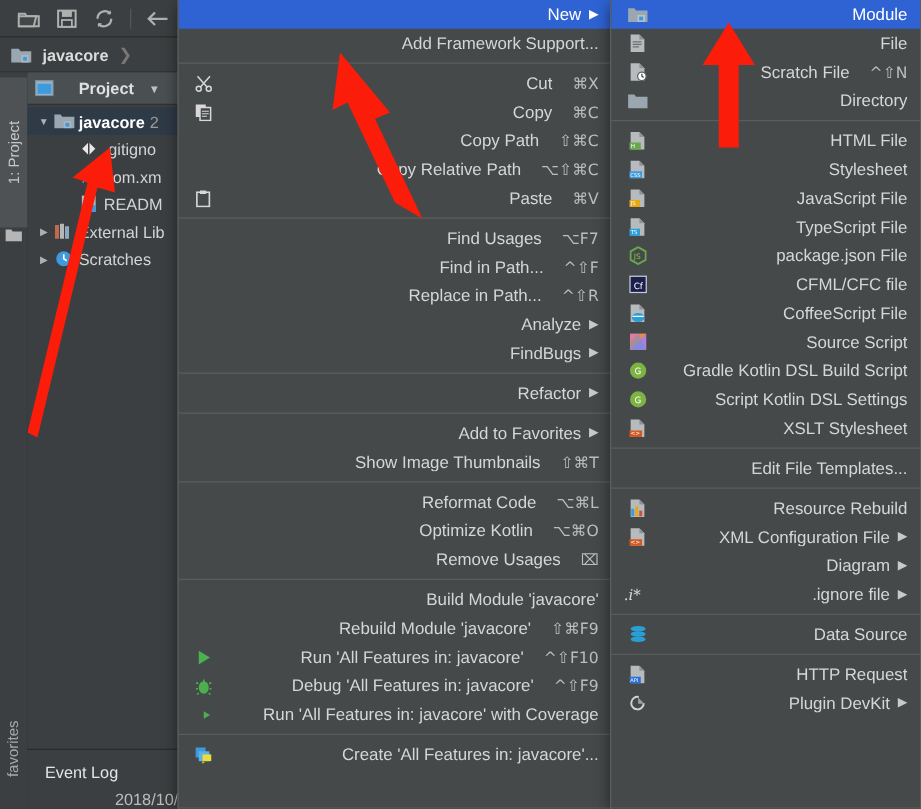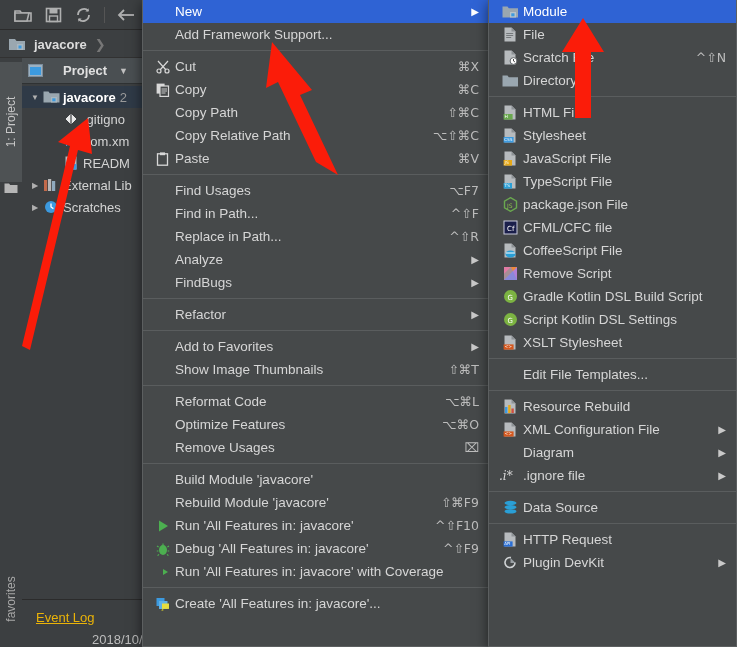--- a/index.html
+++ b/index.html
@@ -59,34 +59,35 @@
   .trow .tw{width:14px;display:flex;align-items:center;justify-content:center;color:#b0b0b0;font-size:8px;}
   .trow .tico{width:18px;display:flex;align-items:center;justify-content:center;}
   .trow .tlbl{margin-left:3px;}
   .trow .tlbl.b{font-weight:bold;color:#ffffff;}
   .trow .tdim{color:#9a9a9a;margin-left:4px;}
 
   .statusbar{
     position:absolute;left:22px;bottom:0;width:715px;height:47px;background:#3c3f41;
     border-top:1px solid #2b2b2b;
   }
-  .ev-log{position:absolute;left:14px;top:10px;font-size:13px;color:#eab308;text-decoration:underline;}
+  .ev-log{position:absolute;left:14px;top:10px;font-size:13px;color:#e5e5e5;}
   .ev-date{position:absolute;left:70px;top:32px;font-size:13px;color:#bdbdbd;}
 
   
   .menu{
     position:absolute;background:#46494a;border:1px solid #5c5f60;
     box-shadow:0 3px 12px rgba(0,0,0,.55);box-sizing:border-box;
   }
   #ctx-menu{left:142px;top:0px;width:348px;height:647px;border-top:none;}
   #sub-menu{left:488px;top:0px;width:249px;height:647px;border-top:none;}
   .mi{
     height:23px;display:flex;align-items:center;position:relative;
     font-size:13.5px;color:#d6d6d6;padding:0 10px 0 8px;box-sizing:border-box;
     white-space:nowrap;
+    text-align:right;
   }
   .mi.sel{background:#2f63d4;color:#ffffff;}
   .mi .mico{width:24px;min-width:24px;display:flex;align-items:center;justify-content:center;}
   .mi .mlbl{flex:1;overflow:hidden;text-overflow:ellipsis;}
   .mi .mkey{color:#bdbdbd;font-size:12.5px;margin-left:16px;font-family:"DejaVu Sans",sans-serif;}
   .mi .marr{width:14px;display:flex;align-items:center;justify-content:flex-end;color:#c9c9c9;font-size:10px;}
   .mi.sel .marr{color:#ffffff;}
   .msep{height:1px;background:#5a5d5e;margin:4px 0;}
   #sub-menu .mi{font-size:13.5px;}
   #sub-menu .mi .mico{width:26px;min-width:26px;}
@@ -336,21 +337,21 @@
       <span class="mkey">⇧⌘T</span>
     </div>
     <div class="msep"></div>
     <div class="mi">
       <span class="mico"></span>
       <span class="mlbl">Reformat Code</span>
       <span class="mkey">⌥⌘L</span>
     </div>
     <div class="mi">
       <span class="mico"></span>
-      <span class="mlbl">Optimize Features</span>
+      <span class="mlbl">Optimize Kotlin</span>
       <span class="mkey">⌥⌘O</span>
     </div>
     <div class="mi">
       <span class="mico"></span>
       <span class="mlbl">Remove Usages</span>
       <span class="mkey">⌧</span>
     </div>
     <div class="msep"></div>
     <div class="mi">
       <span class="mico"></span>
@@ -520,21 +521,21 @@
     </div>
     <div class="mi">
       <span class="mico">
         <svg width="15" height="15" viewBox="0 0 15 15">
           <path d="M1 1h13v13H1z" fill="#b07fd6"></path>
           <path d="M1 1h7L1 8z" fill="#e07ba4"></path>
           <path d="M8 1h6L1 14V8z" fill="#f08a3c"></path>
           <path d="M1 8l7-7 6 13H1z" fill="#6c8fe0" opacity="0.55"></path>
         </svg>
       </span>
-      <span class="mlbl">Remove Script</span>
+      <span class="mlbl">Source Script</span>
     </div>
     <div class="mi">
       <span class="mico">
         <svg width="15" height="15" viewBox="0 0 15 15">
           <circle cx="7.5" cy="7.5" r="6.5" fill="#7cb342"></circle>
           <text x="4.6" y="10.6" font-family="DejaVu Sans, sans-serif" font-size="7" fill="#ffffff">G</text>
         </svg>
       </span>
       <span class="mlbl">Gradle Kotlin DSL Build Script</span>
     </div>

